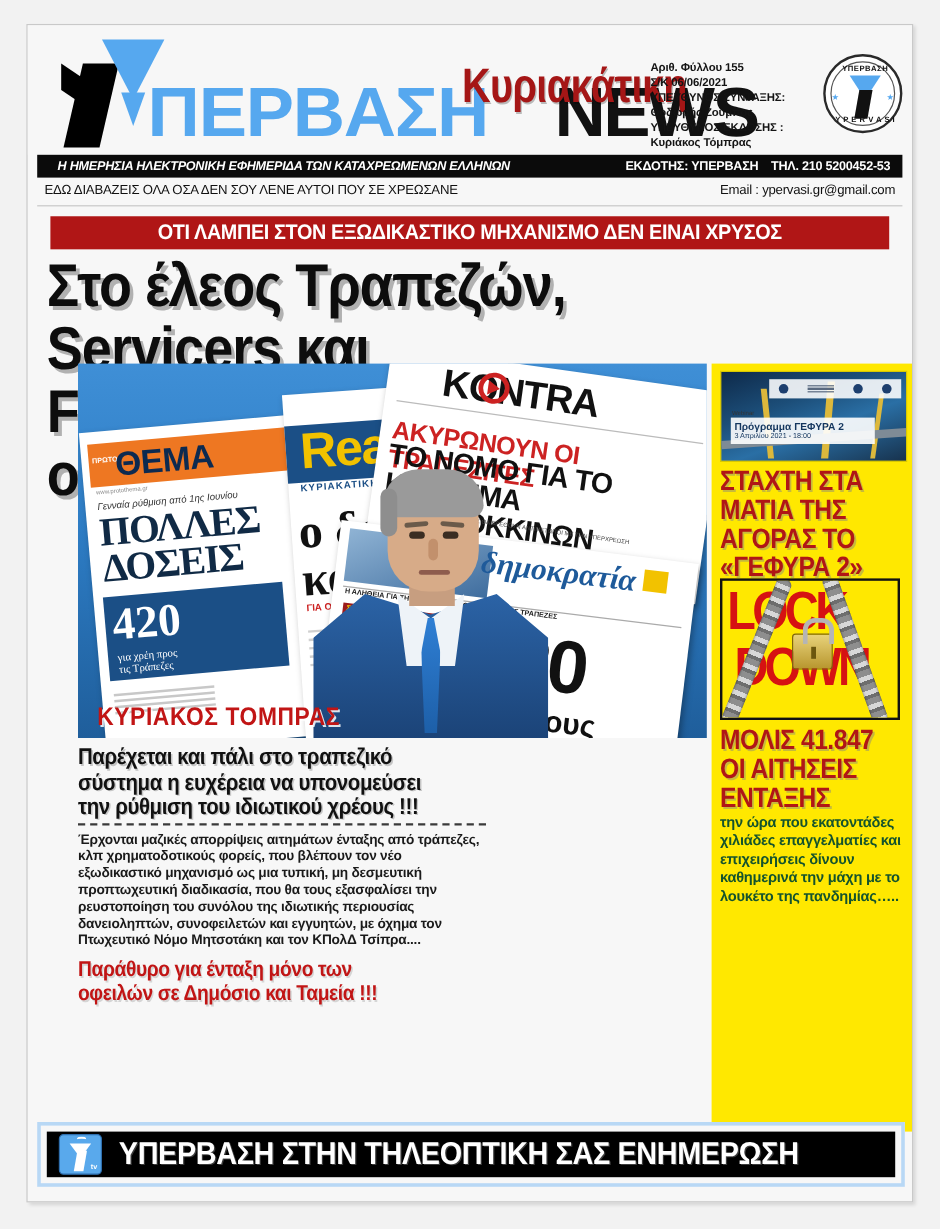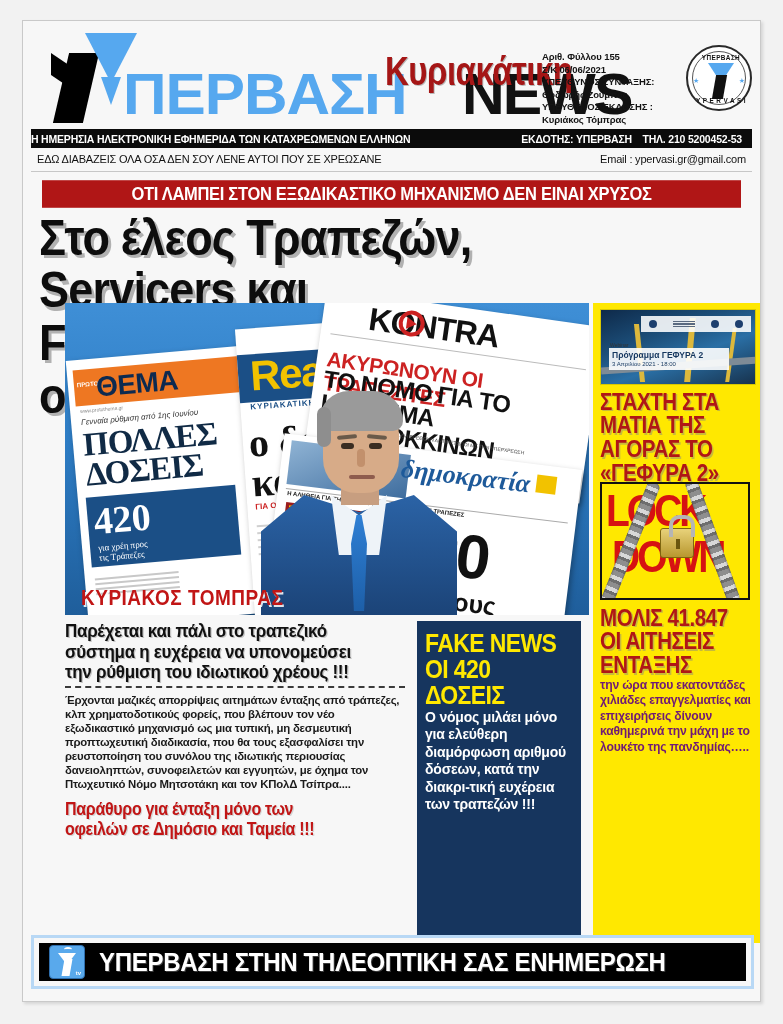--- a/index.html
+++ b/index.html
@@ -159,21 +159,21 @@
     margin: 0 8px;
     height: 19px;
     background: #0b0b0b;
     color: #fff;
     display: flex;
     align-items: center;
     font-size: 10.5px;
     font-weight: bold;
     letter-spacing: -0.2px;
   }
-  .strap .s1 { padding-left: 0; }
+  .strap .s1 { padding-left: 17px; font-style: italic; }
   .strap .s2 { margin-left: auto; padding-right: 120px; }
   .strap .s3 { position: absolute; right: 10px; }
 
   .sub-strap {
     position: relative;
     margin: 2px 8px 0 8px;
     height: 18px;
     display: flex;
     align-items: center;
     font-size: 11px;
@@ -343,21 +343,21 @@
     transform: scaleY(1.14);
     transform-origin: left top;
     text-shadow: 1.5px 1.5px 0 rgba(130,130,130,.45);
     white-space: pre-line;
   }
   .rail-body2 {
     margin-top: 10px;
     font-size: 12.2px;
     line-height: 15.4px;
     font-weight: bold;
-    color: #701a75;
+    color: #14532d;
     letter-spacing: -0.2px;
   }
 
   
   .collage {
     position: absolute;
     left: 34px; top: 20px;
     width: 524px; height: 312px;
     background: linear-gradient(180deg,#3f8fd6 0%,#2d7cc4 45%,#1f5e9b 100%);
     overflow: hidden;
@@ -715,25 +715,20 @@
     <div class="art-left">
       <div class="art-head">Παρέχεται και πάλι στο τραπεζικό
 σύστημα η ευχέρεια να υπονομεύσει
 την ρύθμιση του ιδιωτικού χρέους !!!</div>
       <div class="dot-rule"></div>
       <div class="art-body">Έρχονται μαζικές απορρίψεις αιτημάτων ένταξης από τράπεζες, κλπ χρηματοδοτικούς φορείς, που βλέπουν τον νέο εξωδικαστικό μηχανισμό ως μια τυπική, μη δεσμευτική προπτωχευτική διαδικασία, που θα τους εξασφαλίσει την ρευστοποίηση του συνόλου της ιδιωτικής περιουσίας δανειοληπτών, συνοφειλετών και εγγυητών, με όχημα τον Πτωχευτικό Νόμο Μητσοτάκη και τον ΚΠολΔ Τσίπρα....</div>
       <div class="art-kicker-red">Παράθυρο για ένταξη μόνο των
 οφειλών σε Δημόσιο και Ταμεία !!!</div>
     </div>
 
-    <div class="box-fake">
-      <div class="fake-title">FAKE NEWS
-ΟΙ 420 ΔΟΣΕΙΣ</div>
-      <div class="fake-body">Ο νόμος μιλάει μόνο για ελεύθερη διαμόρφωση αριθμού δόσεων, κατά την διακρι-τική ευχέρεια των τραπεζών !!!</div>
-    </div>
 
     <div class="rail">
 
       <div class="rail-photo">
         <div class="bridge-pylon bp1"></div>
         <div class="bridge-pylon bp2"></div>
         <div class="bridge-pylon bp3"></div>
         <div class="bridge-deck"></div>
         <div class="rail-photo-hdrbar">
           <span class="hdr-dot"></span>

